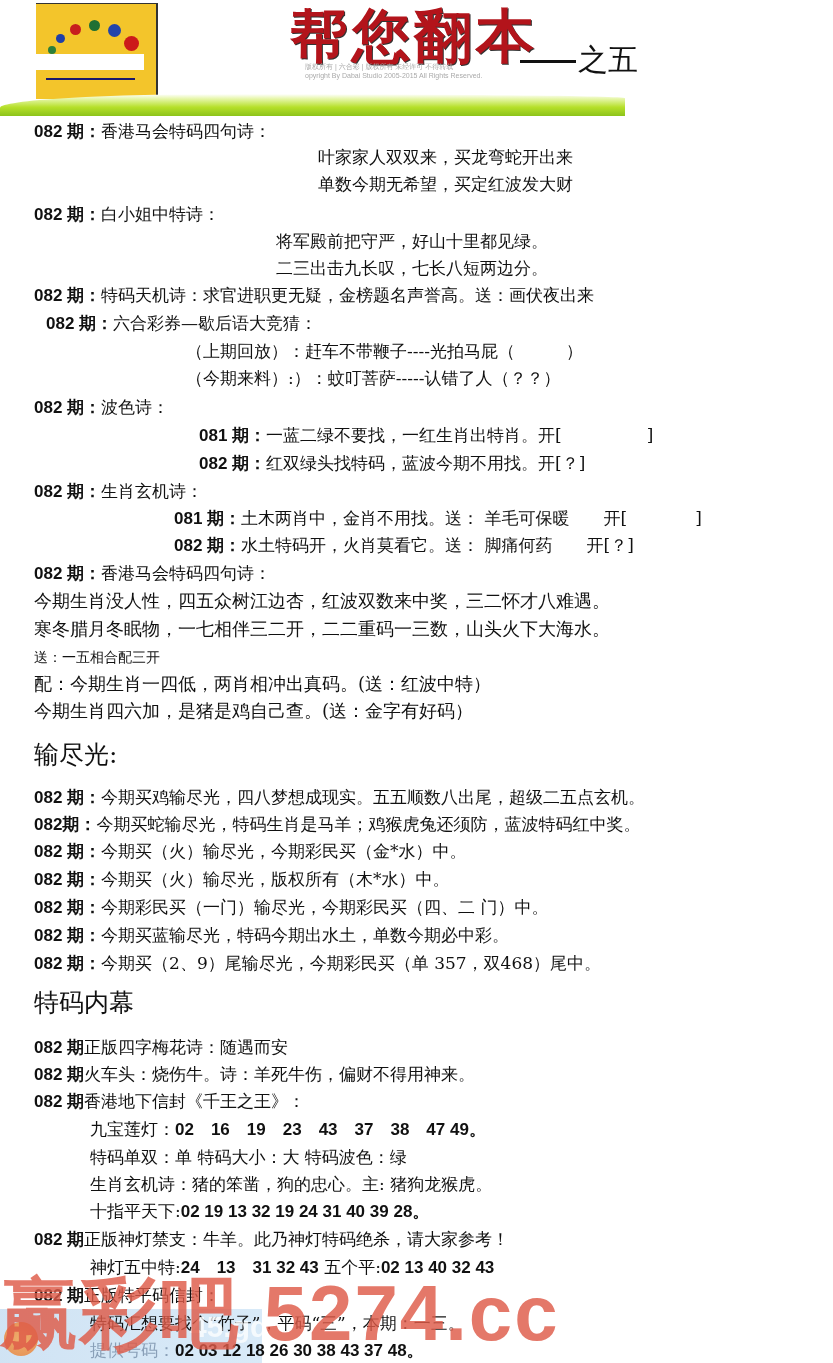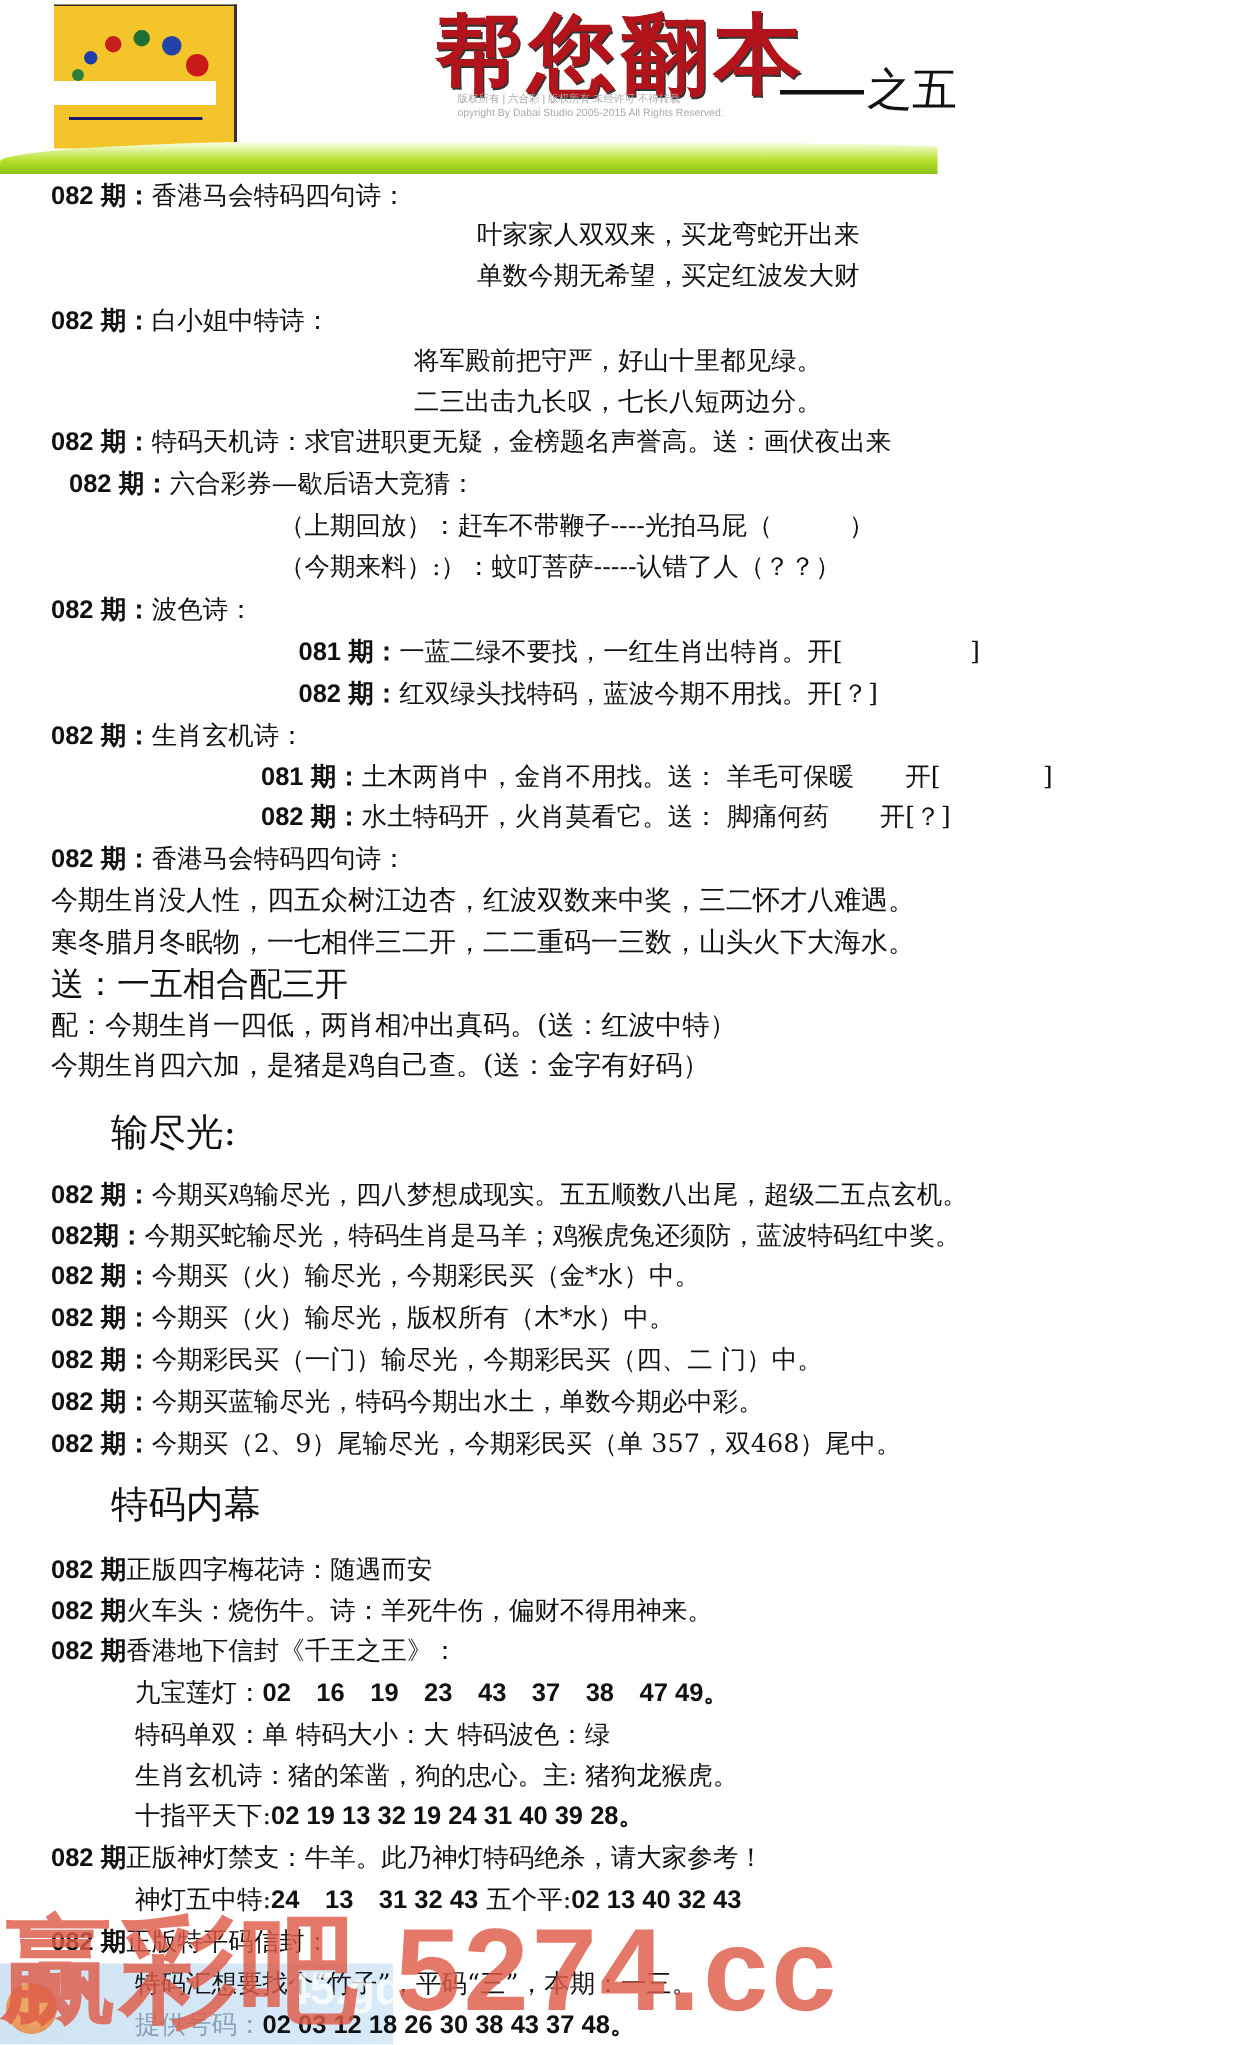--- a/index.html
+++ b/index.html
@@ -18,21 +18,21 @@
   .subtitle { position:absolute; left:520px; top:40px; font-size:30px; color:#111;
               font-family:"DejaVu Sans", sans-serif;text-align:right; }
   .subtitle .dash { display:inline-block; width:56px; height:3px; background:#111; vertical-align:middle; margin-right:2px; }
   .copyright { position:absolute; left:305px; top:62px; font-size:7px; color:#aaa;
                font-family:"Liberation Sans", sans-serif; line-height:9px; }
   .green-swoosh { position:absolute; left:0; top:94px; width:625px; height:22px;
       background:linear-gradient(180deg,#ffffff 0%,#e8f7b0 20%,#b6e02a 60%,#8cc31a 100%);
       border-radius:60% 100% 0 0 / 100% 30% 0 0; }
   .line { position:absolute; white-space:nowrap; font-size:17px; line-height:22px; }
   .num { font-family:Liberation Sans, sans-serif; font-weight:bold; }
-  .h2 { position:absolute; font-size:25px; line-height:30px;margin-left:40px; }
+  .h2 { position:absolute; font-size:25px; line-height:30px; }
   .watermark { position:absolute; left:0; top:1262px; font-family:"Liberation Sans", sans-serif;
       font-size:78px; font-weight:bold; color:rgba(222,90,72,0.82); letter-spacing:2px; white-space:nowrap; }
   .wm-blue { position:absolute; left:0; top:1309px; width:262px; height:54px;
       background:linear-gradient(90deg,rgba(170,205,235,0.55),rgba(200,225,245,0.7)); }
   .wm-circle { position:absolute; left:4px; top:1322px; width:34px; height:34px; border-radius:50%;
       background:radial-gradient(circle,#f7a24a,#e8772c); opacity:0.8; }
   .wm-sub { position:absolute; left:190px; top:1310px; font-family:"Liberation Sans", sans-serif;
       font-size:30px; color:rgba(255,255,255,0.75); font-weight:bold; }
   .faded { color:#8aa0b8; }
 </style>
@@ -71,21 +71,21 @@
 <div class="line" style="left:186px;top:367px"><span>（今期来料）:）：蚊叮菩萨-----认错了人（？？）</span></div>
 <div class="line" style="left:34px;top:396px"><span class="num">082 期：</span><span>波色诗：</span></div>
 <div class="line" style="left:199px;top:424px"><span class="num">081 期：</span><span>一蓝二绿不要找，一红生肖出特肖。开[　　　　　]</span></div>
 <div class="line" style="left:199px;top:452px"><span class="num">082 期：</span><span>红双绿头找特码，蓝波今期不用找。开[？]</span></div>
 <div class="line" style="left:34px;top:480px"><span class="num">082 期：</span><span>生肖玄机诗：</span></div>
 <div class="line" style="left:174px;top:507px"><span class="num">081 期：</span><span>土木两肖中，金肖不用找。送： 羊毛可保暖　　开[　　　　]</span></div>
 <div class="line" style="left:174px;top:534px"><span class="num">082 期：</span><span>水土特码开，火肖莫看它。送： 脚痛何药　　开[？]</span></div>
 <div class="line" style="left:34px;top:562px"><span class="num">082 期：</span><span>香港马会特码四句诗：</span></div>
 <div class="line" style="left:34px;top:590px;font-size:18px"><span>今期生肖没人性，四五众树江边杏，红波双数来中奖，三二怀才八难遇。</span></div>
 <div class="line" style="left:34px;top:618px;font-size:18px"><span>寒冬腊月冬眠物，一七相伴三二开，二二重码一三数，山头火下大海水。</span></div>
-<div class="line" style="left:34px;top:646px;font-size:22px"><span>送：一五相合配三开</span></div>
+<div class="line" style="left:34px;top:646px;font-size:14px"><span>送：一五相合配三开</span></div>
 <div class="line" style="left:34px;top:673px;font-size:18px"><span>配：今期生肖一四低，两肖相冲出真码。(送：红波中特）</span></div>
 <div class="line" style="left:34px;top:700px;font-size:18px"><span>今期生肖四六加，是猪是鸡自己查。(送：金字有好码）</span></div>
 
 <div class="h2" style="left:34px;top:740px">输尽光:</div>
 <div class="line" style="left:34px;top:786px"><span class="num">082 期：</span><span>今期买鸡输尽光，四八梦想成现实。五五顺数八出尾，超级二五点玄机。</span></div>
 <div class="line" style="left:34px;top:813px"><span class="num">082期：</span><span>今期买蛇输尽光，特码生肖是马羊；鸡猴虎兔还须防，蓝波特码红中奖。</span></div>
 <div class="line" style="left:34px;top:840px"><span class="num">082 期：</span><span>今期买（火）输尽光，今期彩民买（金*水）中。</span></div>
 <div class="line" style="left:34px;top:868px"><span class="num">082 期：</span><span>今期买（火）输尽光，版权所有（木*水）中。</span></div>
 <div class="line" style="left:34px;top:896px"><span class="num">082 期：</span><span>今期彩民买（一门）输尽光，今期彩民买（四、二 门）中。</span></div>
 <div class="line" style="left:34px;top:924px"><span class="num">082 期：</span><span>今期买蓝输尽光，特码今期出水土，单数今期必中彩。</span></div>

